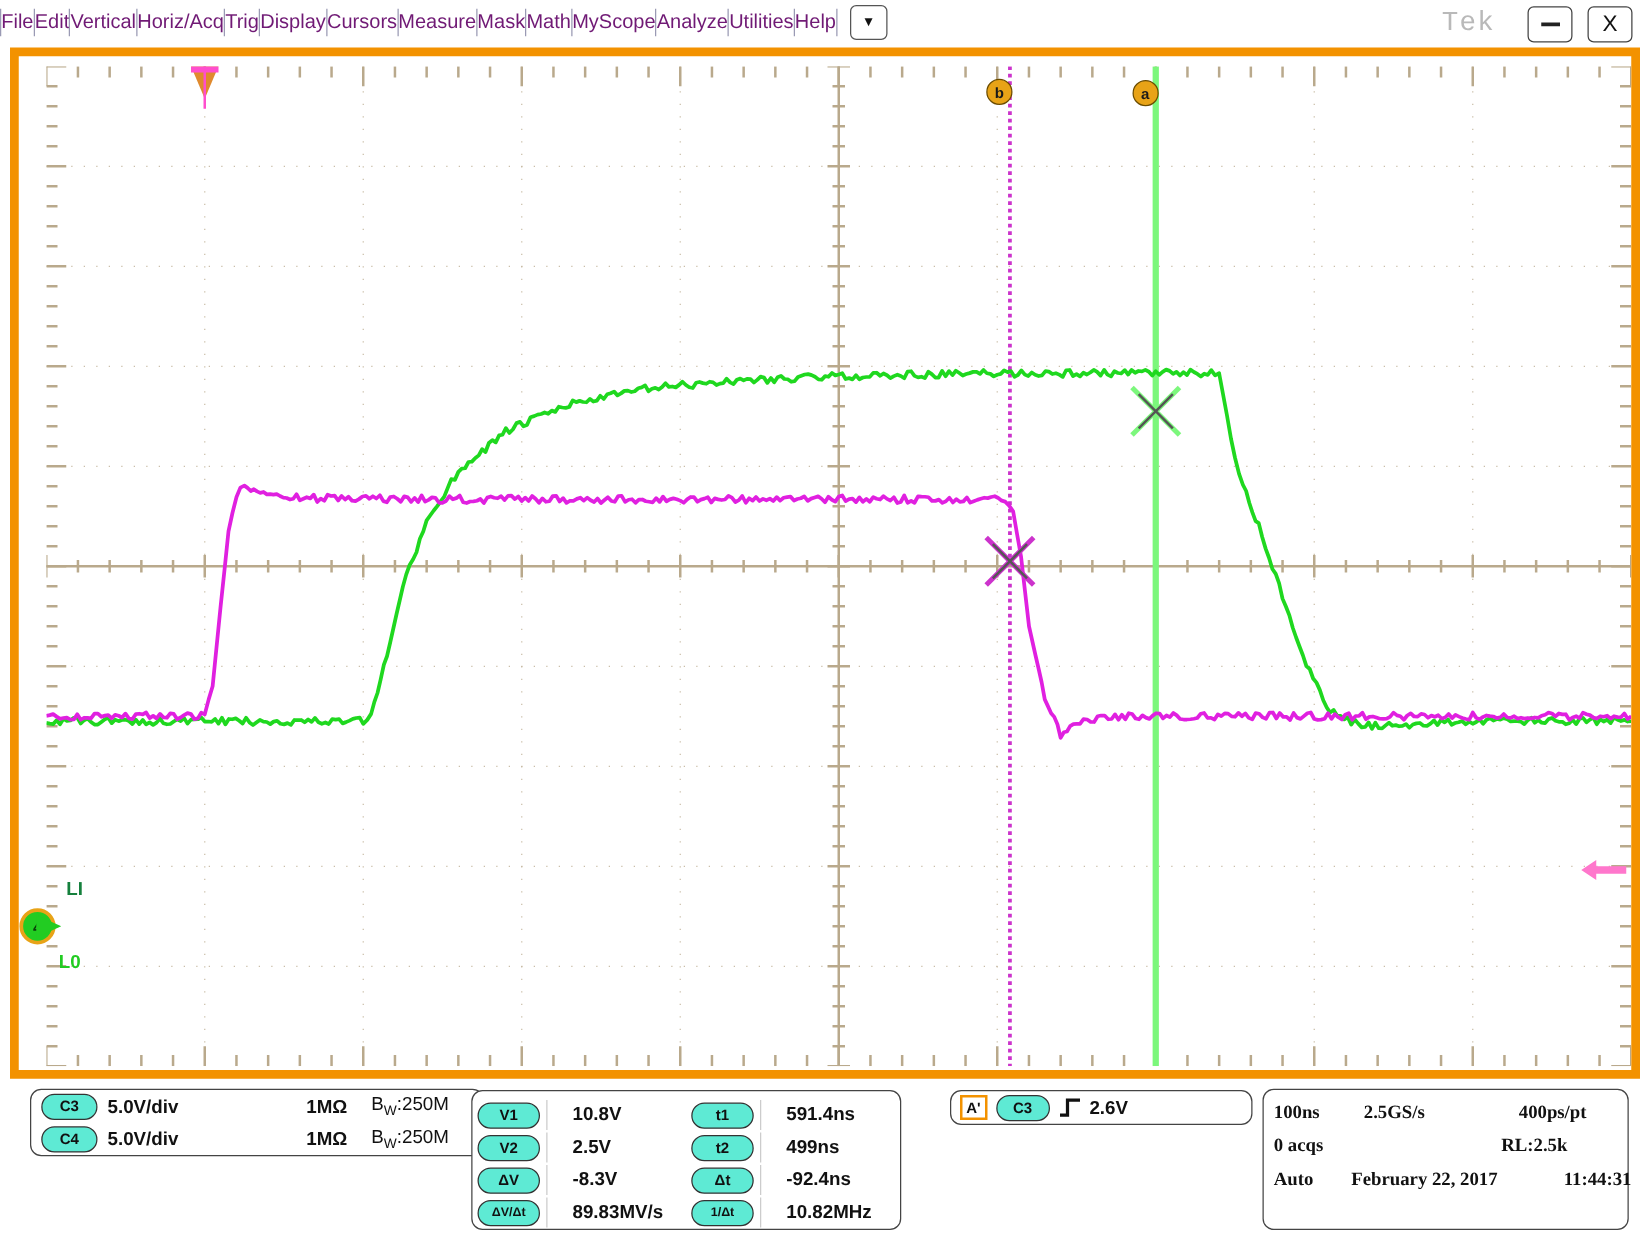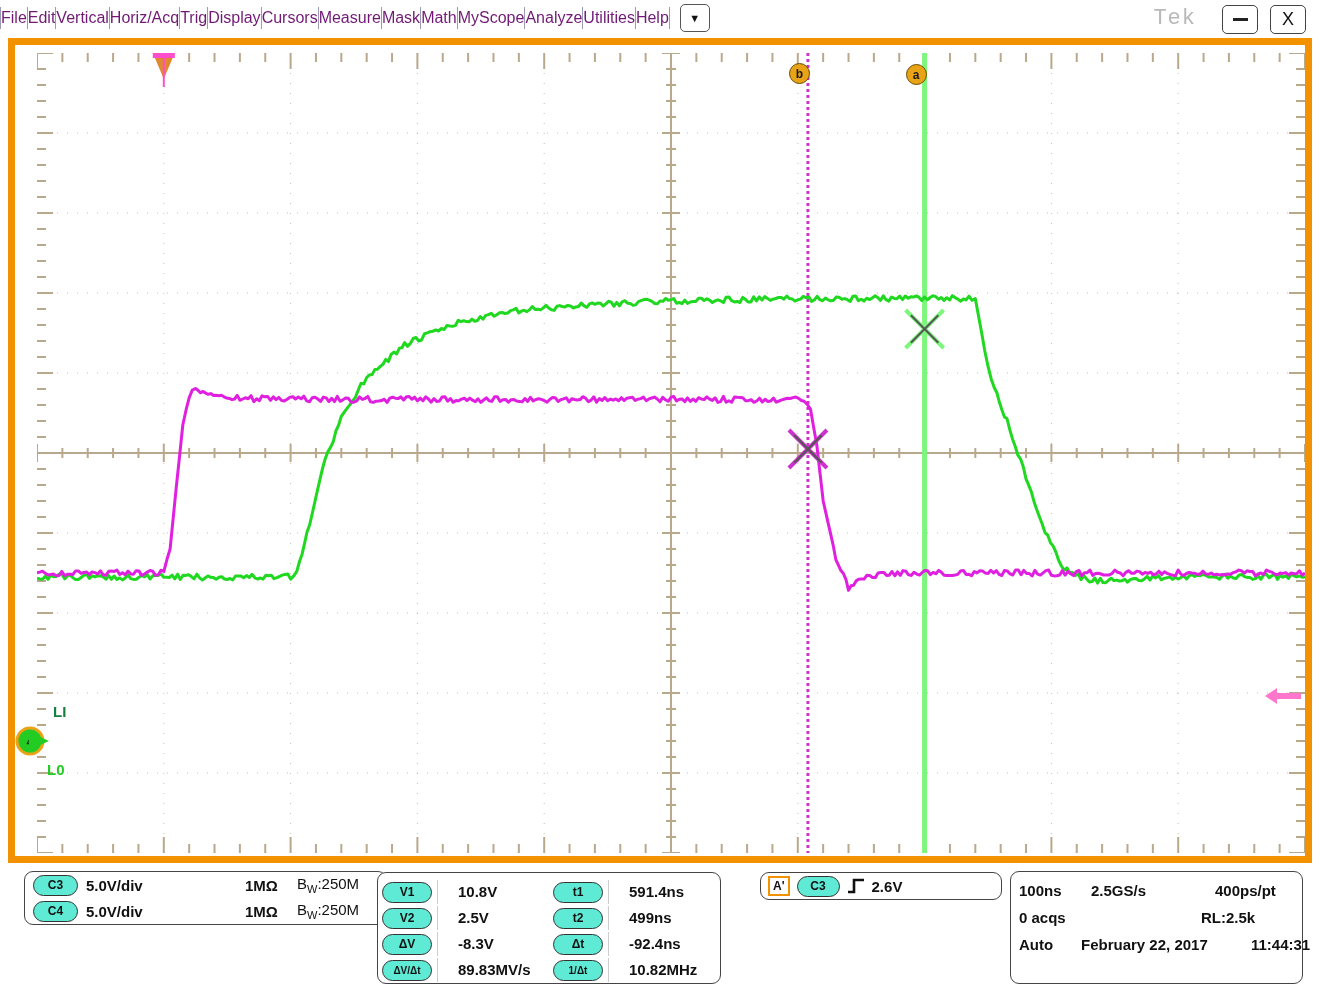--- a/index.html
+++ b/index.html
@@ -70,21 +70,21 @@
 
   
   #panel-trig{left:760px;top:872px;width:242px;height:28px;display:flex;
               align-items:center;padding-left:7px;}
   #trig-a{border:2px solid #f39200;background:#fff;font-size:12px;font-weight:bold;
           padding:0px 3px;margin-right:7px;line-height:16px;}
   #panel-trig .pill{width:41px;margin-right:6px;}
   #trig-level{font-size:15px;font-weight:bold;margin-left:6px;}
 
   
-  #panel-acq{left:1010px;top:871px;width:293px;height:113px;padding:5px 0 0 8px;}
+  #panel-acq{left:1010px;top:871px;width:293px;height:113px;padding:5px 0 0 8px;font-family:Liberation Serif, serif;}
   .acqrow{height:27px;line-height:27px;font-size:15px;font-weight:bold;
           position:relative;}
   .acqrow span{position:absolute;}
 </style>
 </head>
 <body>
 
 <div id="menubar">
   <div class="menu-sep"></div>
   <div class="menu-item">File</div>

